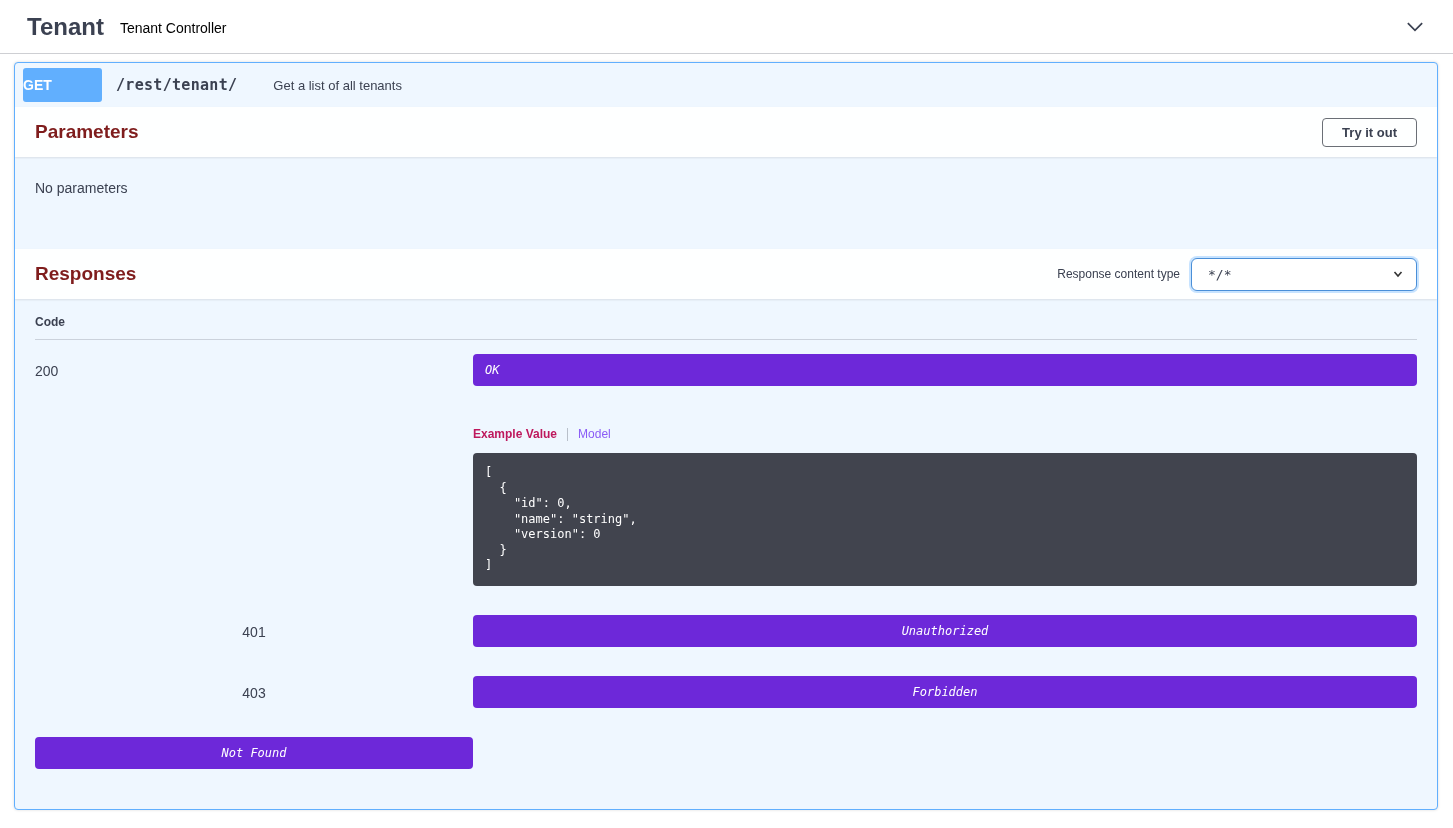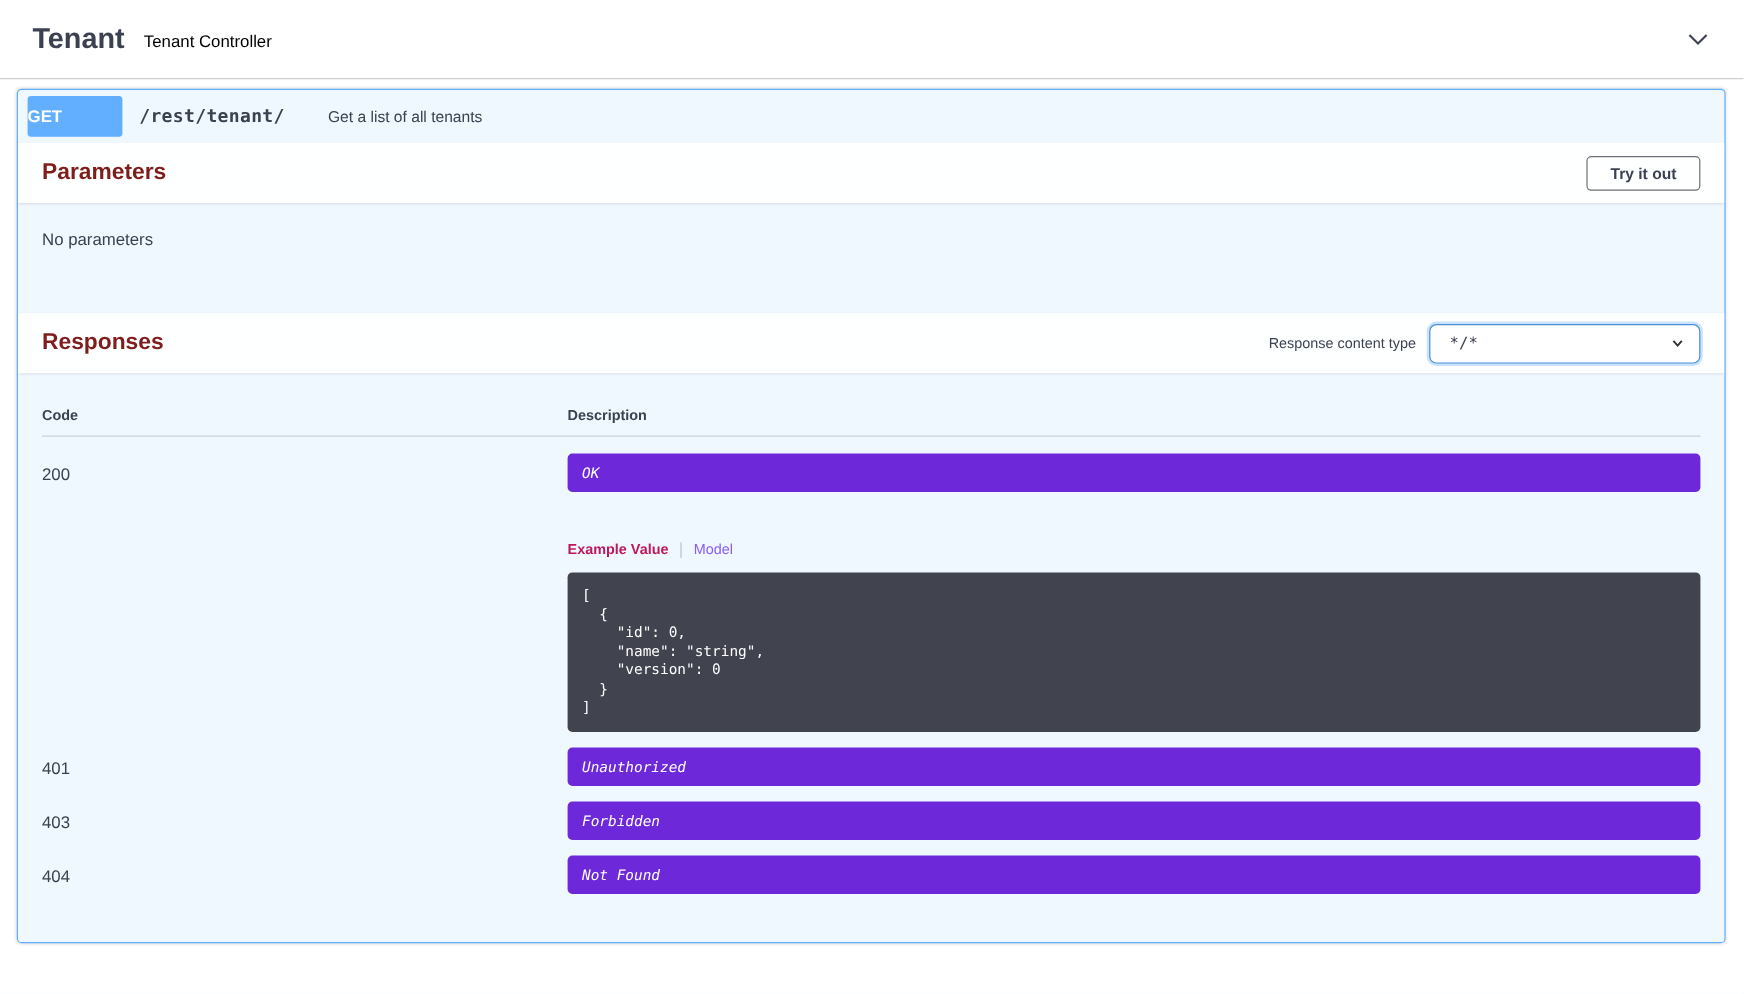--- a/index.html
+++ b/index.html
@@ -8,21 +8,21 @@
     width: 1453px; height: 828px;
     background: #ffffff;
     font-family: "Liberation Sans", sans-serif;
     color: #3b4151;
     overflow: hidden;
   }
 
   
   .tag-header {
     display: flex; align-items: center;
-    height: 66px;
+    height: 54px;
     padding: 0 27px;
     border-bottom: 1px solid rgba(59,65,81,.25);
     cursor: pointer;
     background: #fff;
   }
   .tag-title { font-size: 24px; font-weight: bold; color: #3b4151; }
   .tag-desc  { font-size: 14px; color: #000000; margin-left: 16px; padding-top: 3px; }
   .tag-spacer { flex: 1; }
   .chevron-lg { display: flex; align-items: center; }
 
@@ -95,29 +95,29 @@
     border: 1px solid #4a8fd8;
     border-radius: 6px;
     box-shadow: 0 0 0 2px rgba(97,175,254,.35);
     font-family: "DejaVu Sans Mono", monospace;
     font-size: 13px;
     color: #3b4151;
     cursor: pointer;
   }
 
   
-  .responses-inner { padding: 12px 20px 40px; }
+  .responses-inner { padding: 0 20px 40px; }
   .rt-header {
     display: grid; grid-template-columns: 438px 1fr;
     font-size: 12px; font-weight: bold;
     padding: 16px 0 10px;
     border-bottom: 1px solid rgba(59,65,81,.2);
   }
   .rt-row { display: grid; grid-template-columns: 438px 1fr; margin-top: 14px; }
-  .rt-row + .rt-row { margin-top: 13px; }
+  .rt-row + .rt-row { margin-top: 29px; text-align: center; }
   .rt-code { font-size: 14px; padding-top: 9px; color: #3b4151; }
 
   .dark-block {
     background: #6d28d9;
     color: #fff;
     border-radius: 4px;
     padding: 10px 12px;
     font-family: "DejaVu Sans Mono", monospace;
     font-style: italic;
     font-size: 12px;
@@ -186,21 +186,20 @@
           </svg>
         </span>
       </div>
     </div>
   </div>
 
   <div class="responses-inner">
 
     <div class="rt-header">
       <div>Code</div>
-      <div>Description</div>
     </div>
 
     <div class="rt-row">
       <div class="rt-code">200</div>
       <div class="rt-desc">
         <div class="dark-block">OK</div>
         <div class="example-tabs">
           <span class="tab active">Example Value</span>
           <span class="tab-divider"></span>
           <span class="tab inactive">Model</span>
@@ -223,20 +222,19 @@
     </div>
 
     <div class="rt-row">
       <div class="rt-code">403</div>
       <div class="rt-desc">
         <div class="dark-block">Forbidden</div>
       </div>
     </div>
 
     <div class="rt-row">
-      <div class="rt-code">404</div>
       <div class="rt-desc">
         <div class="dark-block">Not Found</div>
       </div>
     </div>
 
   </div>
 </div>
 
 </body></html>

